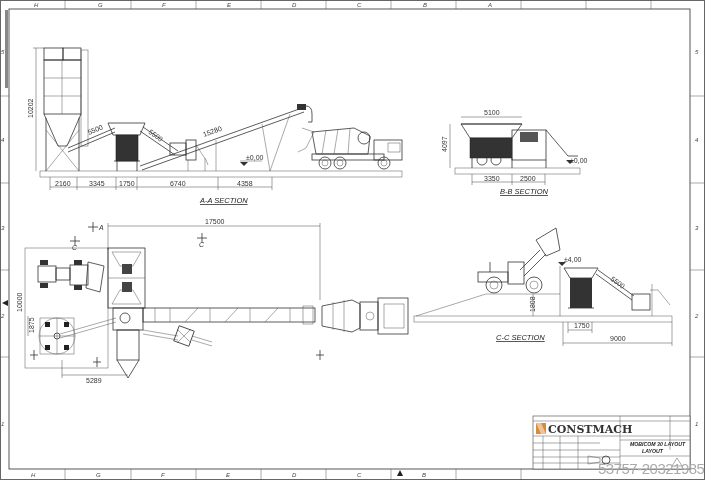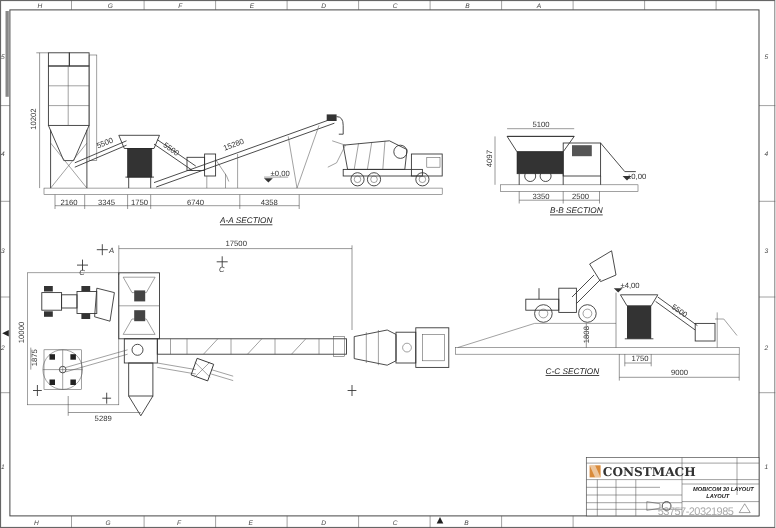--- a/index.html
+++ b/index.html
@@ -5,21 +5,21 @@
   html,body{margin:0;padding:0;background:#fff;}
   body{width:705px;height:480px;overflow:hidden;position:relative;font-family:"Liberation Sans",sans-serif;}
   svg{position:absolute;left:0;top:0;}
   .ln{stroke:#333;fill:none;stroke-width:0.8;}
   .thin{stroke:#555;fill:none;stroke-width:0.5;}
   .dim{stroke:#444;fill:none;stroke-width:0.5;}
   .t{font-family:"Liberation Sans",sans-serif;fill:#333;font-size:7px;}
   .ti{font-family:"Liberation Sans",sans-serif;fill:#333;font-size:7px;font-style:italic;}
   .sec{font-family:"Liberation Sans",sans-serif;fill:#222;font-size:7.5px;font-style:italic;text-decoration:underline;}
   .grid{font-family:"Liberation Sans",sans-serif;fill:#444;font-size:6px;font-style:italic;}
-  .wm{position:absolute;left:598px;top:460px;font-family:"Liberation Sans",sans-serif;font-size:10px;color:#aaa;letter-spacing:-0.5px;}
+  .wm{position:absolute;left:598px;top:460px;font-family:"Liberation Sans",sans-serif;font-size:15px;color:#aaa;letter-spacing:-0.5px;}
   .brand{font-family:"DejaVu Serif",serif;font-weight:bold;fill:#333;font-size:11px;}
   .tb{font-family:"Liberation Sans",sans-serif;fill:#222;font-size:5.2px;font-style:italic;font-weight:bold;}
 </style>
 </head>
 <body>
 
 <svg width="705" height="480" viewBox="0 0 705 480">
 
   <rect x="0.5" y="0.5" width="704" height="479" fill="none" stroke="#666" stroke-width="1"></rect>
   <rect x="9" y="9" width="681" height="460" fill="none" stroke="#444" stroke-width="0.9"></rect>

